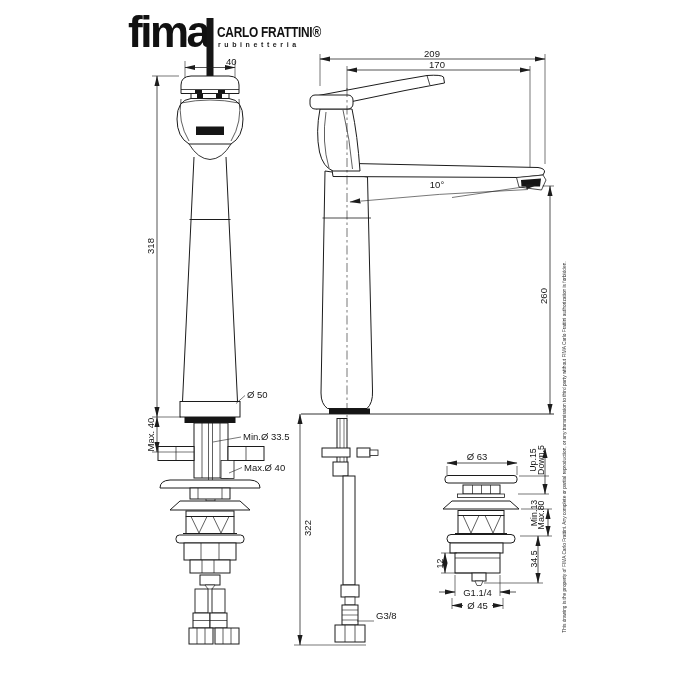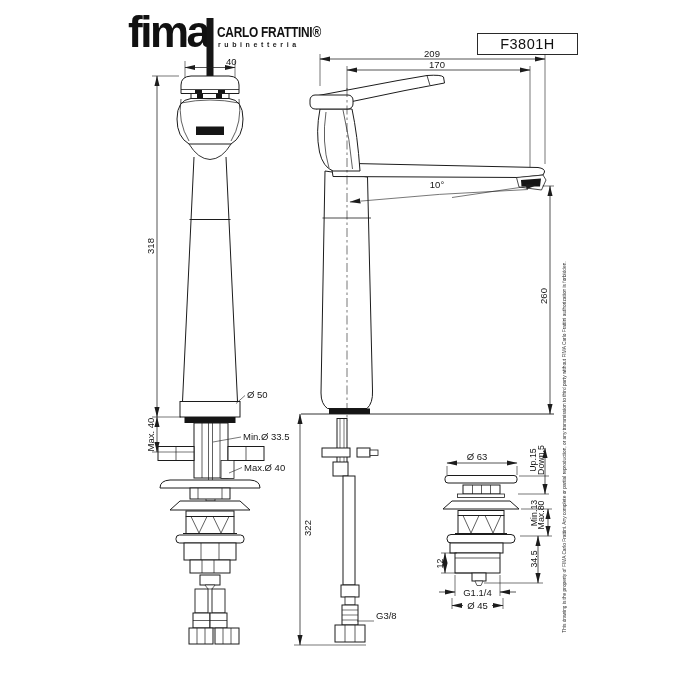--- a/index.html
+++ b/index.html
@@ -22,23 +22,20 @@
   .tc{font-size:4.8px;fill:#333;}
 </style>
 </head>
 <body>
 
 <div class="sheet">
 
   <div class="logo-fima">fima</div>
   <div class="logo-designer">CARLO FRATTINI®</div>
   <div class="logo-tagline">rubinetteria</div>
-  <div class="code-box">
-    <span>F3801H</span>
-  </div>
 
   <svg width="700" height="700" viewBox="0 0 700 700">
     <defs>
       <marker id="arr" viewBox="0 0 10 6" refX="9.5" refY="3" markerWidth="11" markerHeight="6.6" orient="auto-start-reverse" markerUnits="userSpaceOnUse">
         <path d="M0,0.6 L10,3 L0,5.4 Z" fill="#1c1c1c"></path>
       </marker>
     </defs>
 
     <g stroke="#1c1c1c" fill="none" stroke-width="1">
 

